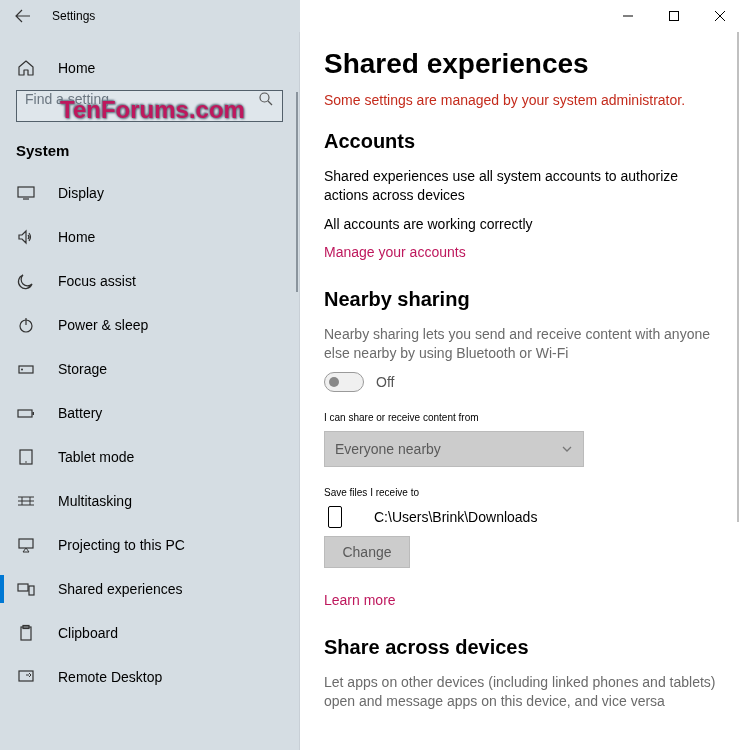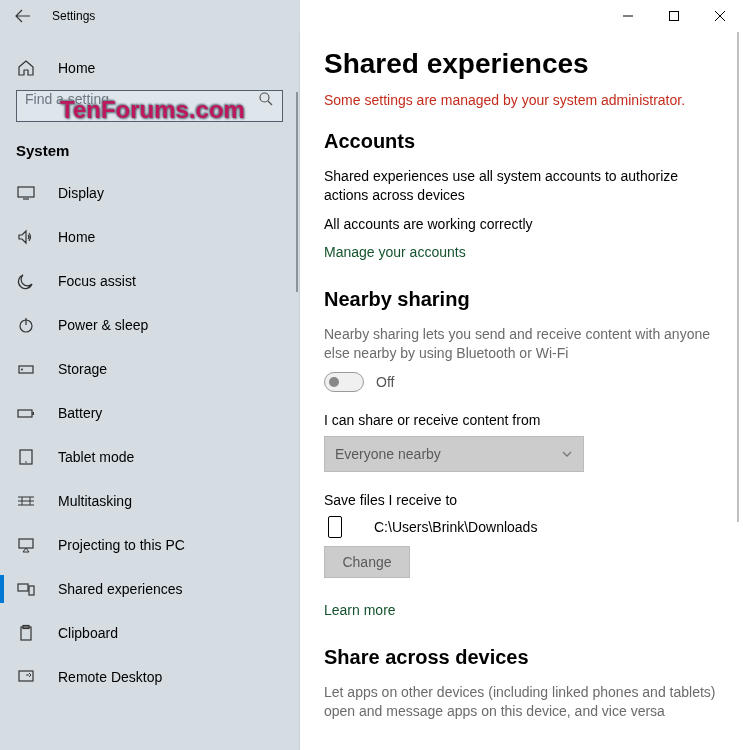--- a/index.html
+++ b/index.html
@@ -122,42 +122,42 @@
     margin-bottom: 22px;
   }
   .content h2 {
     font-size: 20px;
     font-weight: 600;
     margin-bottom: 14px;
     margin-top: 6px;
   }
   .content p { font-size: 14px; margin-bottom: 10px; color: #000; line-height: 1.35; }
   .content p.muted { color: #6b6b6b; }
-  .link { color: #14532d; font-size: 14px; margin-bottom: 22px; display: inline-block; }
+  .link { color: #be185d; font-size: 14px; margin-bottom: 22px; display: inline-block; }
   .toggle-row {
     display: flex; align-items: center;
     margin: 6px 0 20px 0;
   }
   .toggle {
     width: 40px; height: 20px;
     border: 1px solid #9a9a9a;
     border-radius: 10px;
     position: relative;
     background: #f0f0f0;
     margin-right: 12px;
   }
   .toggle .knob {
     width: 10px; height: 10px;
     border-radius: 50%;
     background: #888;
     position: absolute;
     left: 4px; top: 4px;
   }
   .toggle-label { color: #555; }
-  .field-label { font-size: 14px; margin-bottom: 8px; }
+  .field-label { font-size: 10px; margin-bottom: 8px; }
   .select-box {
     display: flex; align-items: center; justify-content: space-between;
     width: 260px; height: 36px;
     background: #ccc;
     border: 1px solid #bbb;
     padding: 0 10px;
     color: #5a5a5a;
     margin-bottom: 20px;
   }
   .path-row {

